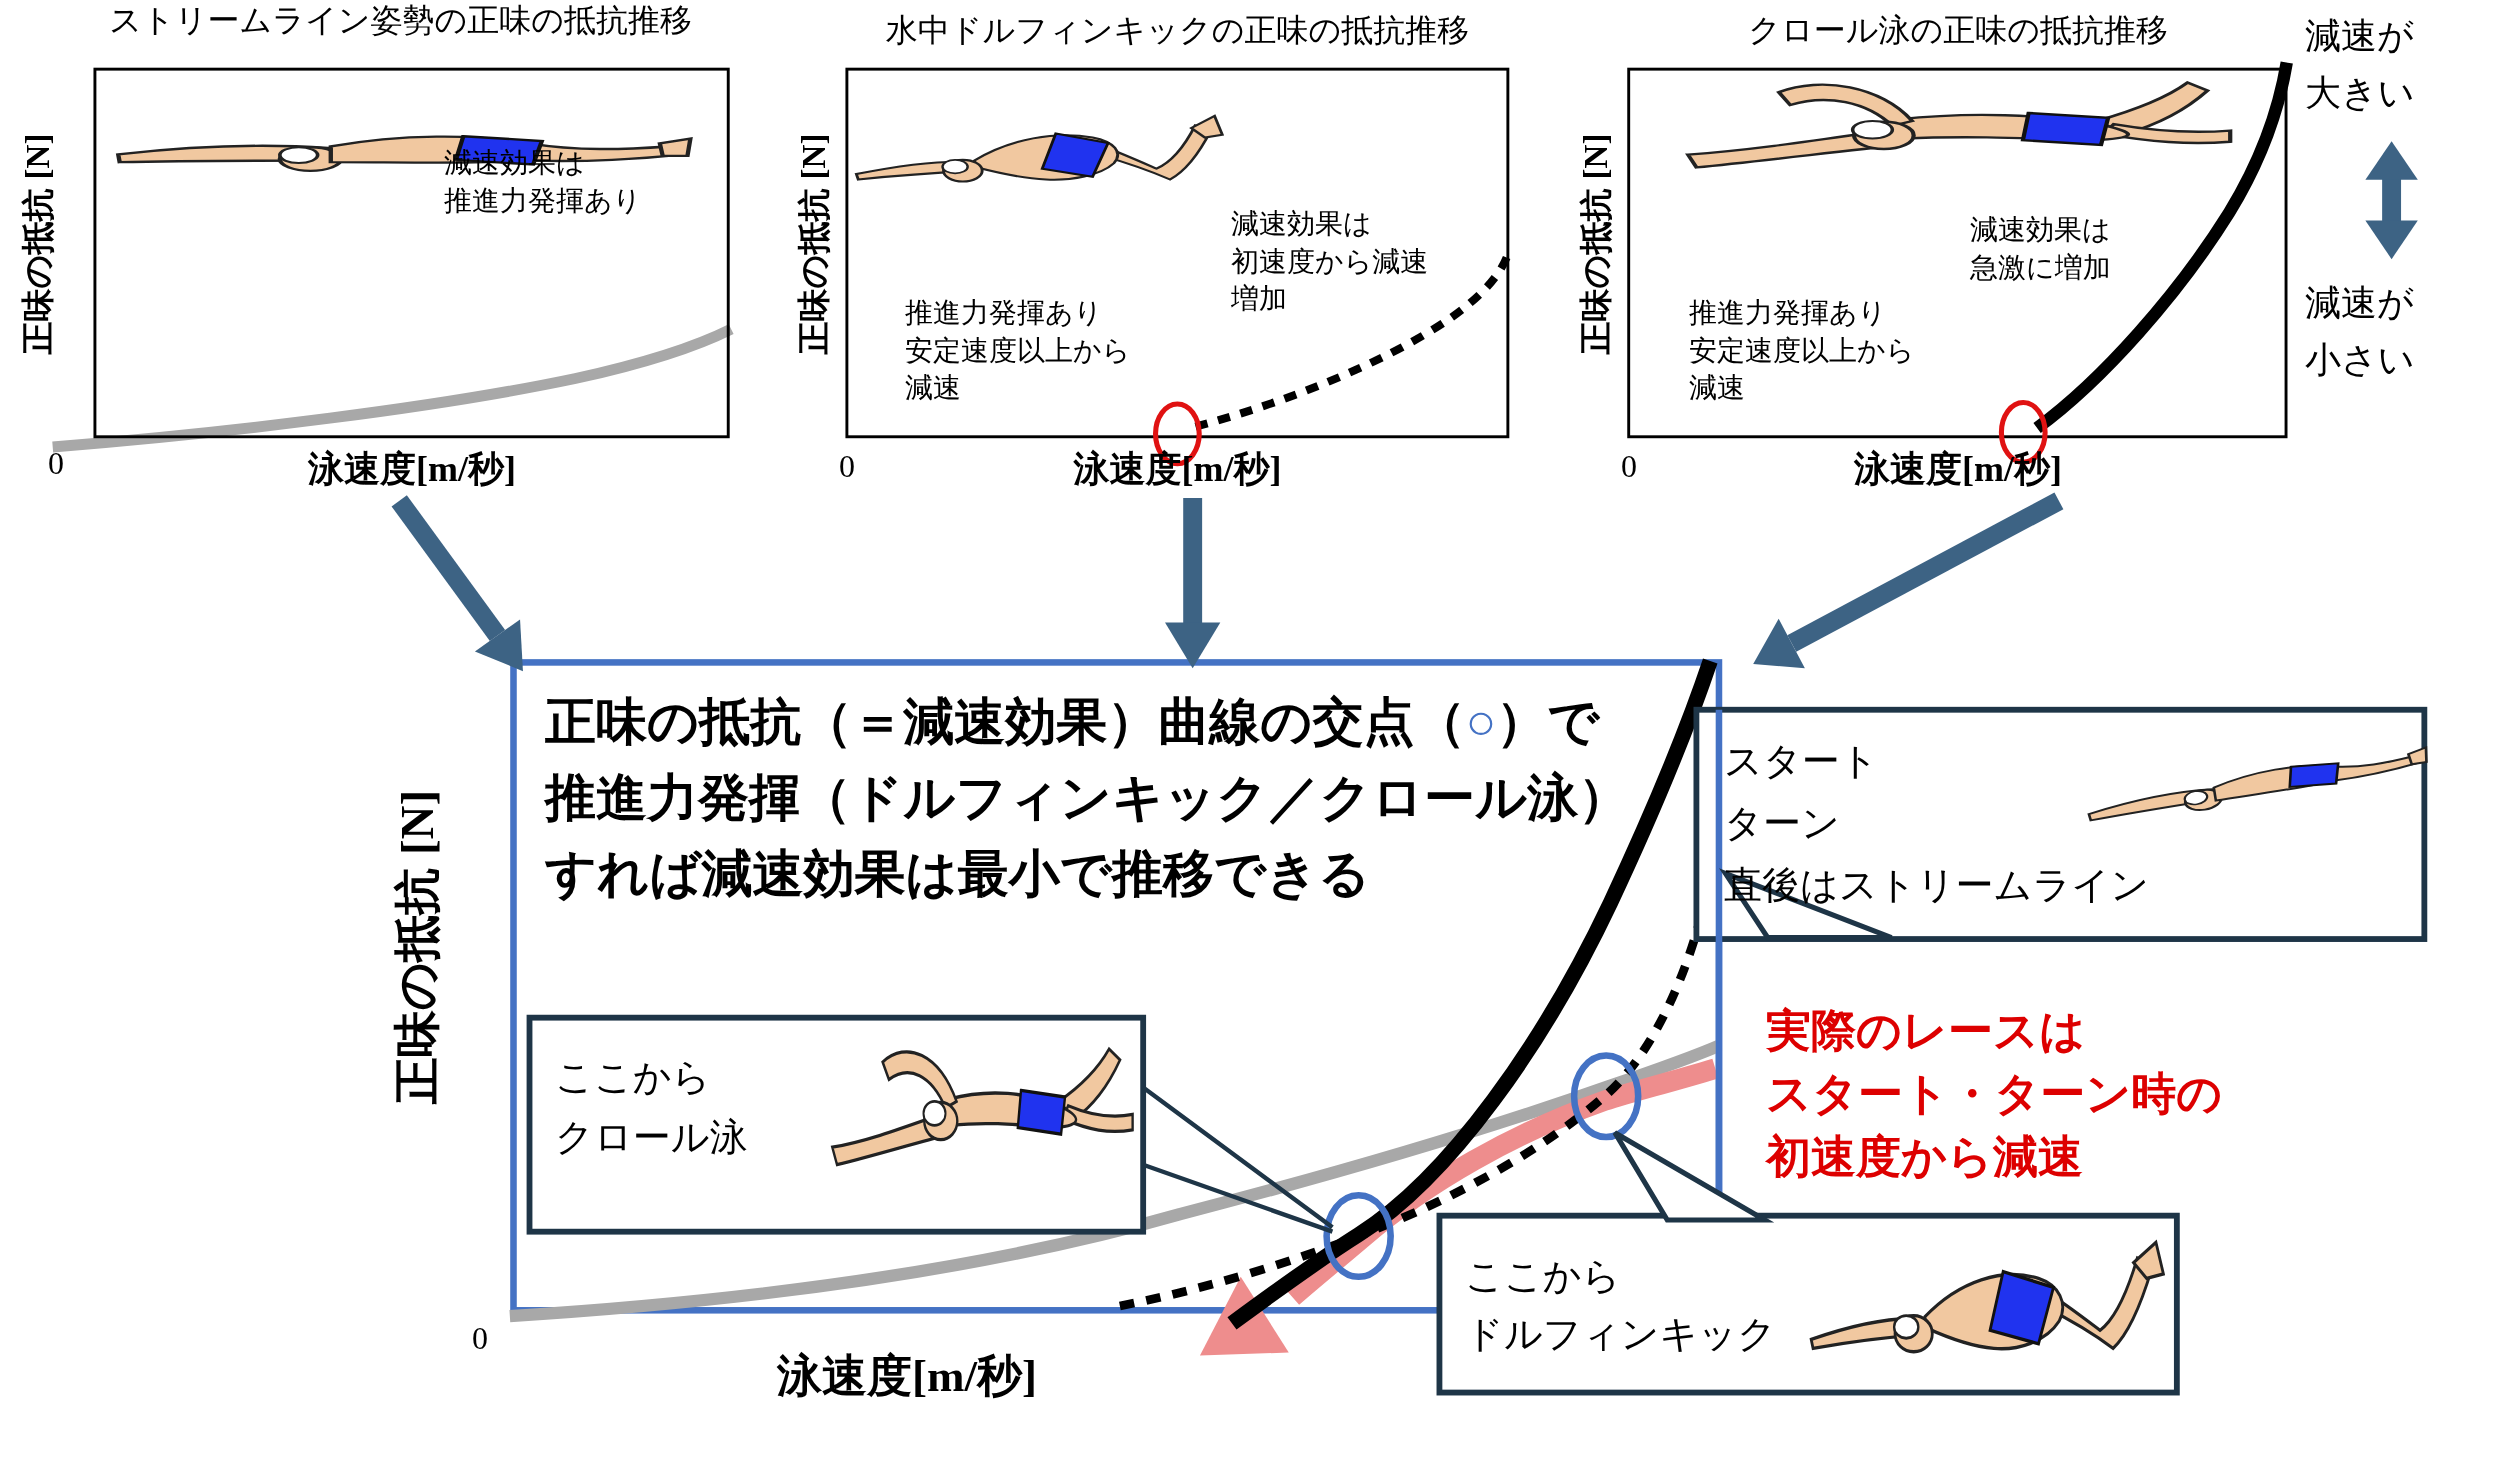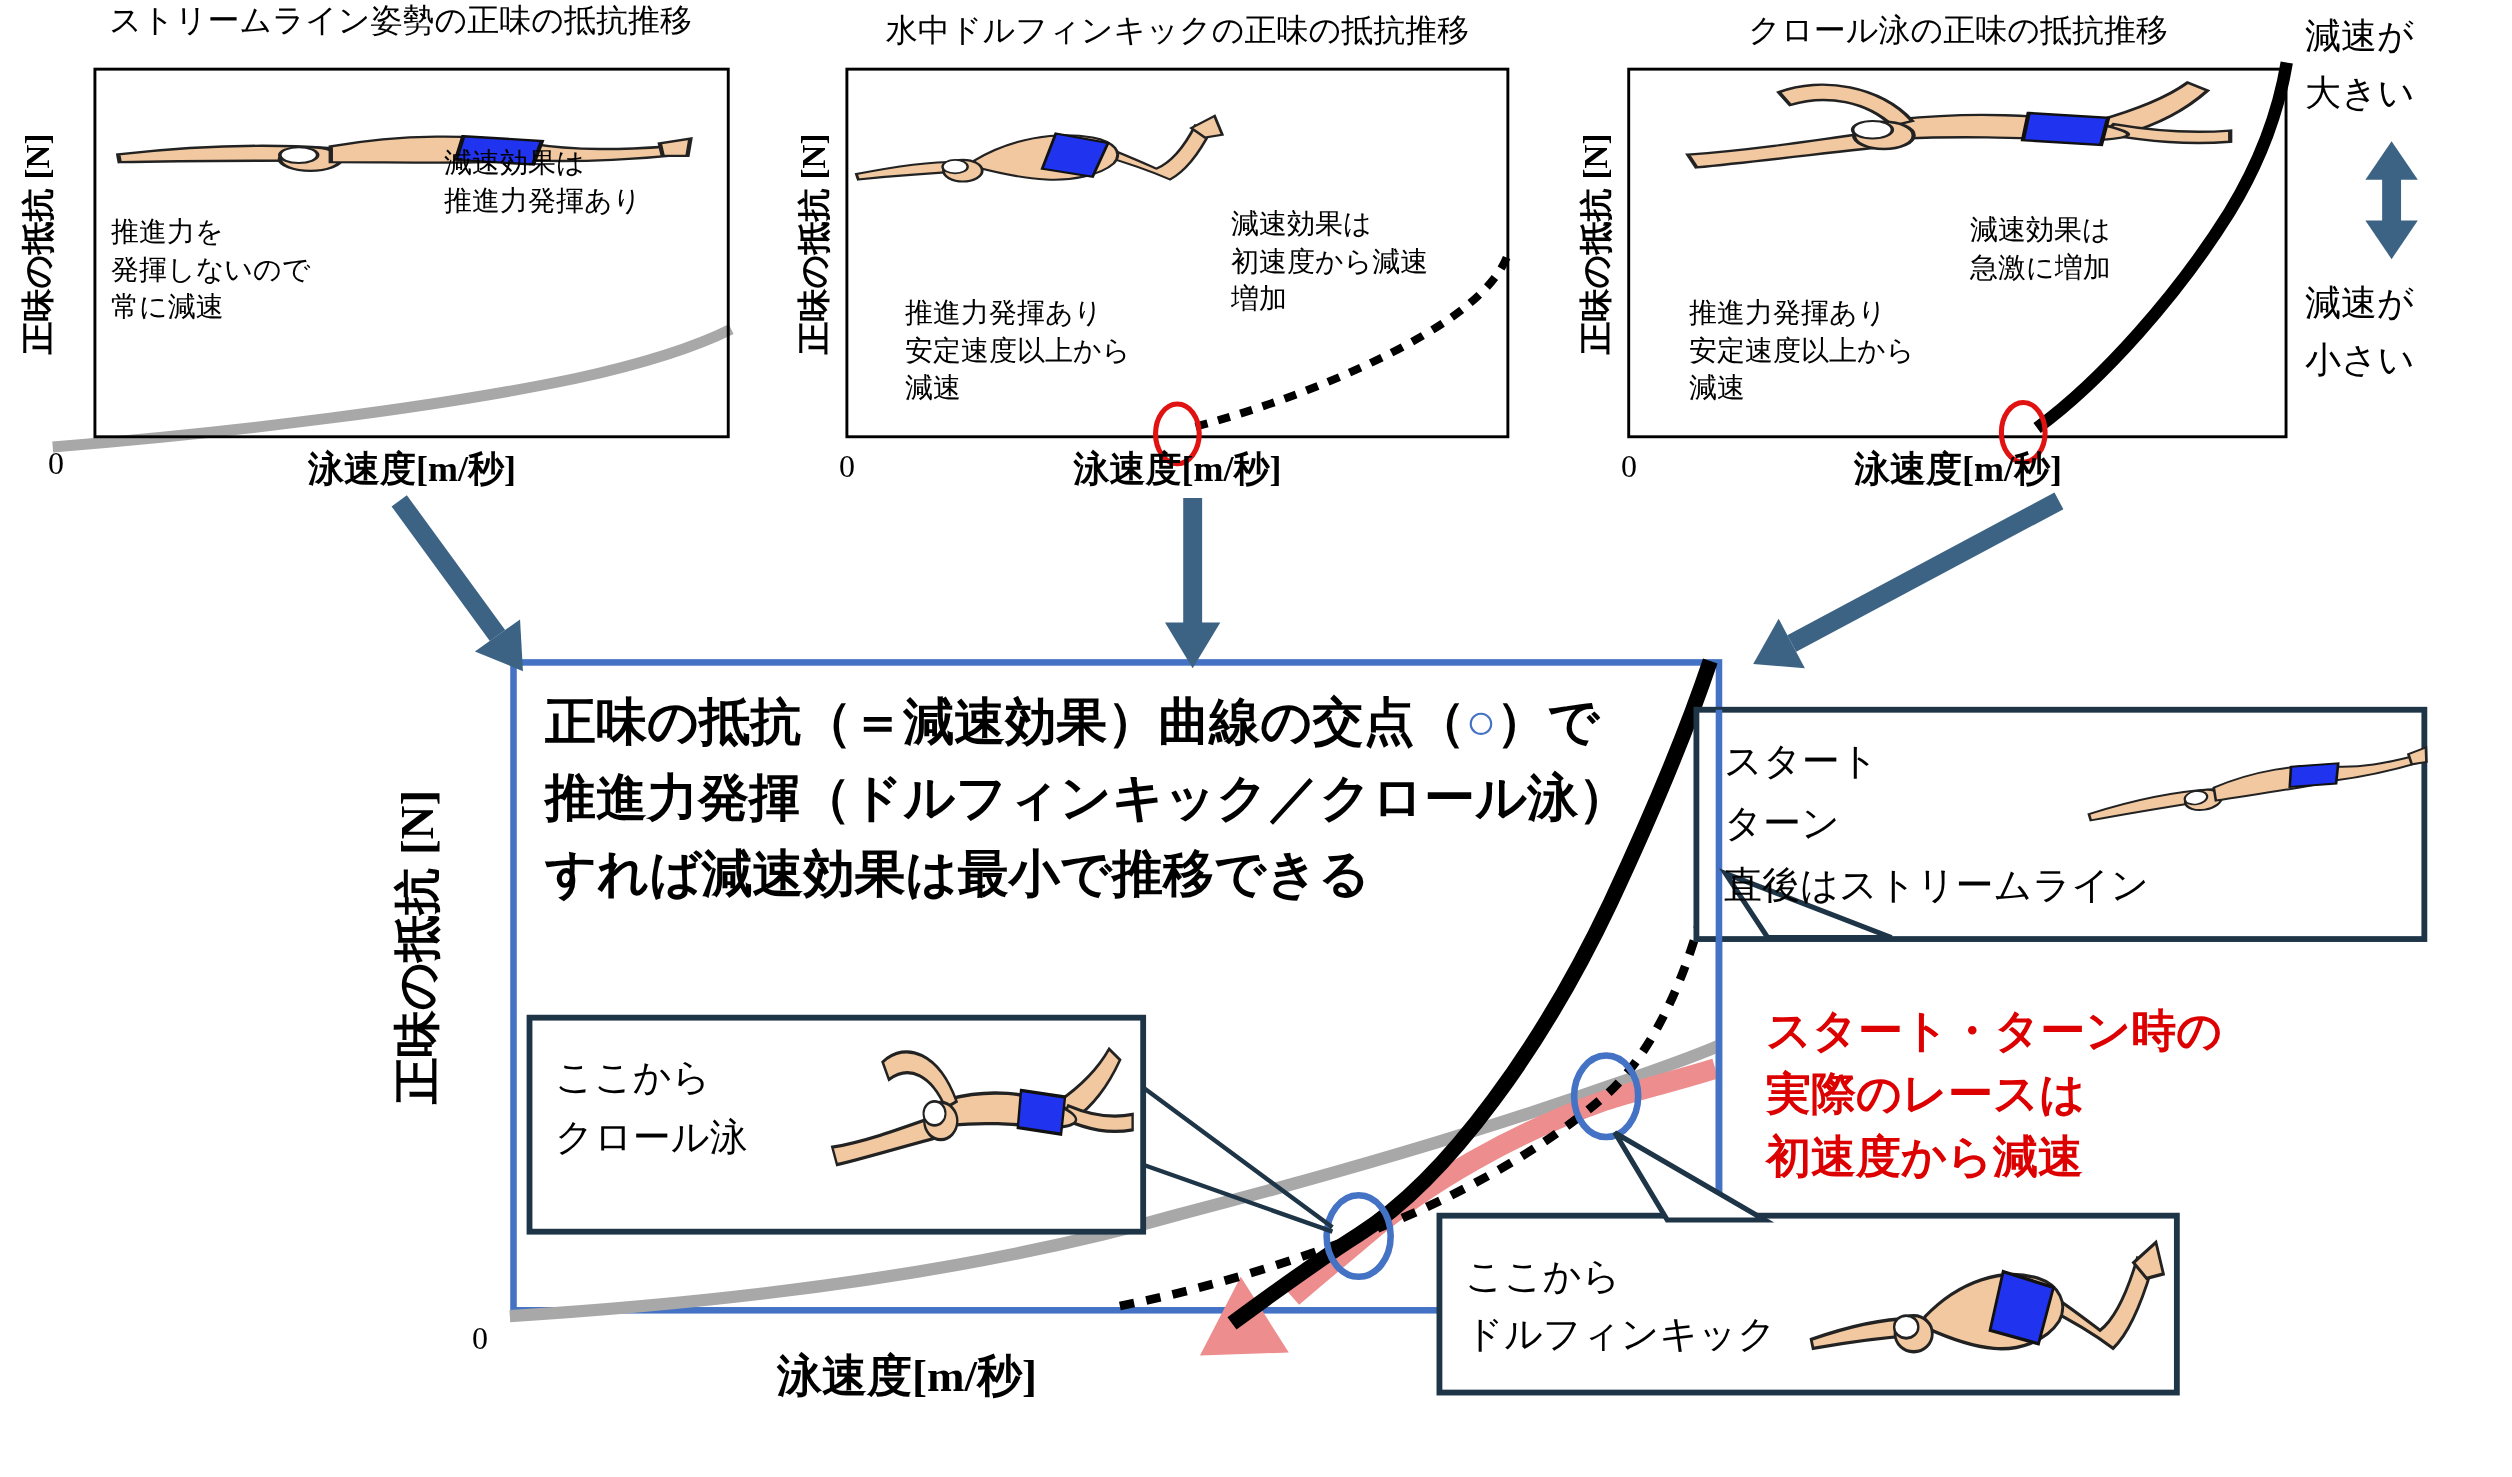--- a/index.html
+++ b/index.html
@@ -107,25 +107,20 @@
     <use href="#sw-str" transform="translate(150,158) scale(2.0,1.08)"></use>
     <use href="#sw-dol" transform="translate(1168,148) scale(1.33,0.93)"></use>
     <use href="#sw-crw" transform="translate(2295,98) scale(1.95,1.10)"></use>
     <use href="#sw-str" transform="translate(2855,1075) rotate(-9) scale(1.20,0.90)"></use>
     <use href="#sw-crw" transform="translate(1130,1420) scale(1.08,1.50)"></use>
     <use href="#sw-dol" transform="translate(2480,1688) scale(1.28,1.55)"></use>
   </svg>
 
   <div class="t mini-title ctr" style="left:80px;top:0;width:641px;">ストリームライン姿勢の正味の抵抗推移</div>
   <div class="t mini-ylabel" style="left:38px;top:244px;"><span>正味の抵抗</span> <span class="unit">[N]</span></div>
-  <div class="t mini-note" style="left:111px;top:213px;">
-    <div>推進力を</div>
-    <div>発揮しないので</div>
-    <div>常に減速</div>
-  </div>
   <div class="t mini-note" style="left:444px;top:144px;">
     <div>減速効果は</div>
     <div>推進力発揮あり</div>
   </div>
   <div class="t origin" style="left:48px;top:443px;">0</div>
   <div class="t mini-xlabel ctr" style="left:95px;top:446px;width:634px;"><span>泳速度</span><span class="unit">[m/秒]</span></div>
 
   <div class="t mini-title ctr" style="left:847px;top:10.2px;width:661px;">水中ドルフィンキックの正味の抵抗推移</div>
   <div class="t mini-ylabel" style="left:814px;top:244px;"><span>正味の抵抗</span> <span class="unit">[N]</span></div>
   <div class="t mini-note" style="left:905px;top:294px;">
@@ -182,19 +177,19 @@
   <div class="t callout-text co-crawl" style="left:555px;top:1047px;">
     <div>ここから</div>
     <div>クロール泳</div>
   </div>
   <div class="t callout-text co-dolphin" style="left:1465px;top:1247px;">
     <div>ここから</div>
     <div>ドルフィンキック</div>
   </div>
 
   <div class="t warning" style="left:1766px;top:999px;">
+    <div>実際のレースは</div>
     <div>スタート・ターン時の</div>
-    <div>実際のレースは</div>
     <div>初速度から減速</div>
   </div>
 
 </div>
 
 
 </body></html>

